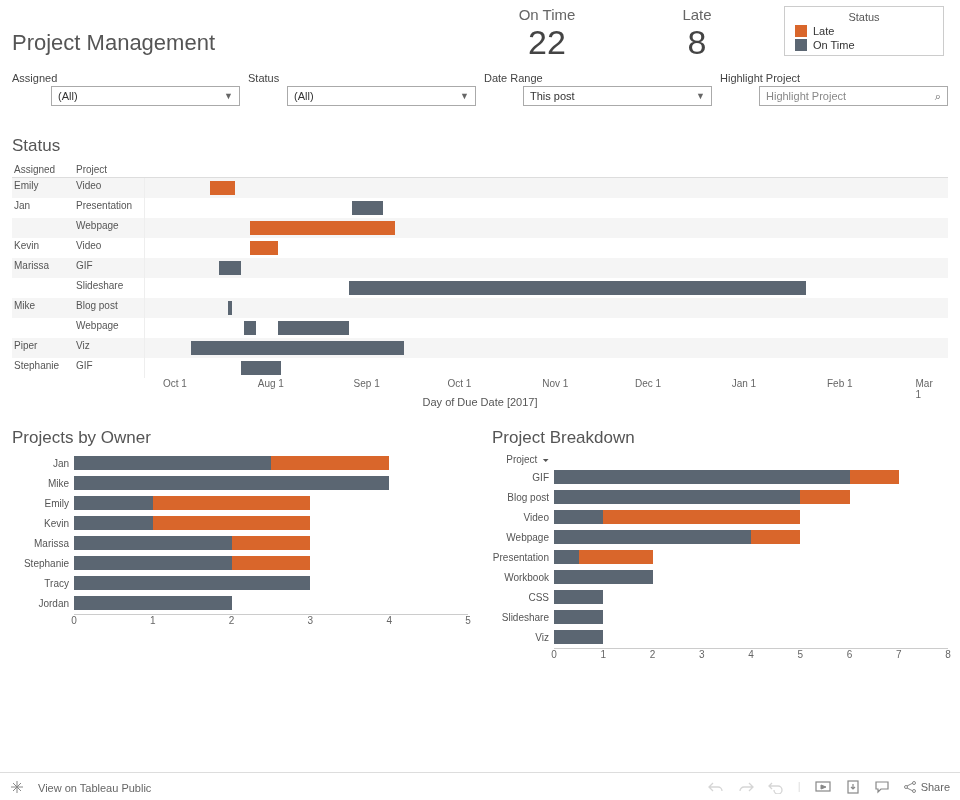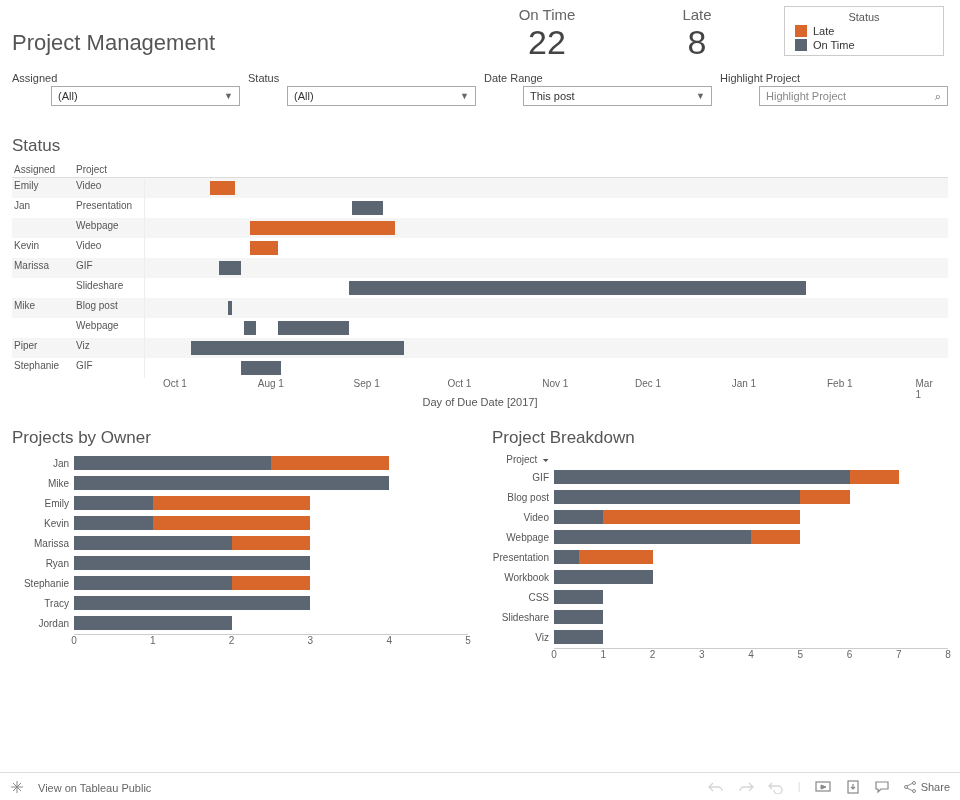--- a/index.html
+++ b/index.html
@@ -319,26 +319,20 @@
           </div>
         </div>
         <div class="bar-row">
           <div class="bar-cat">Marissa</div>
           <div class="bar-track">
             <div class="bseg" style="left: 0%; width: 40%; background: rgb(91, 102, 114);"></div>
             <div class="bseg" style="left: 40%; width: 20%; background: rgb(217, 102, 43);"></div>
           </div>
         </div>
         <div class="bar-row">
-          <div class="bar-cat">Ryan</div>
-          <div class="bar-track">
-            <div class="bseg" style="left: 0%; width: 60%; background: rgb(91, 102, 114);"></div>
-          </div>
-        </div>
-        <div class="bar-row">
           <div class="bar-cat">Stephanie</div>
           <div class="bar-track">
             <div class="bseg" style="left: 0%; width: 40%; background: rgb(91, 102, 114);"></div>
             <div class="bseg" style="left: 40%; width: 20%; background: rgb(217, 102, 43);"></div>
           </div>
         </div>
         <div class="bar-row">
           <div class="bar-cat">Tracy</div>
           <div class="bar-track">
             <div class="bseg" style="left: 0%; width: 60%; background: rgb(91, 102, 114);"></div>

